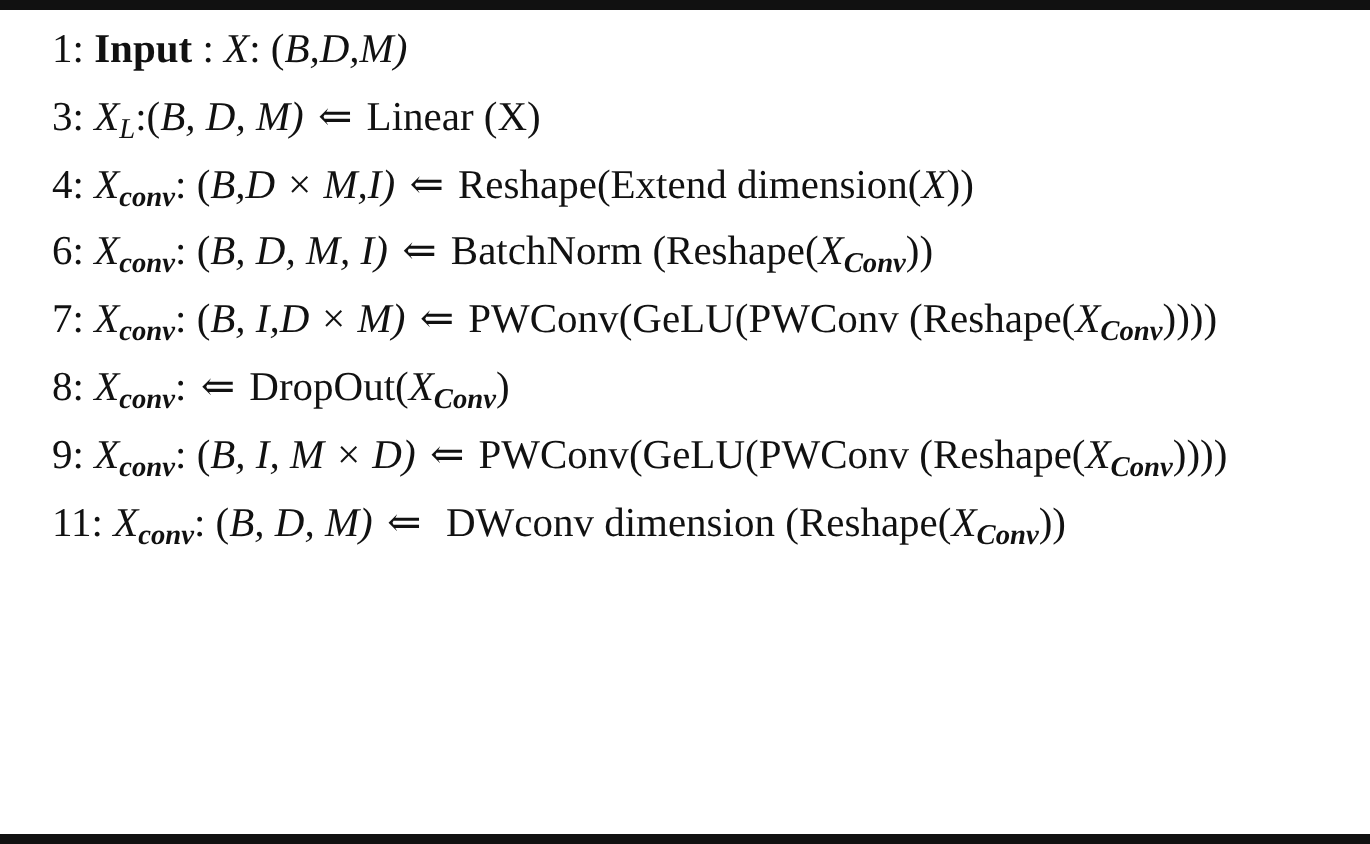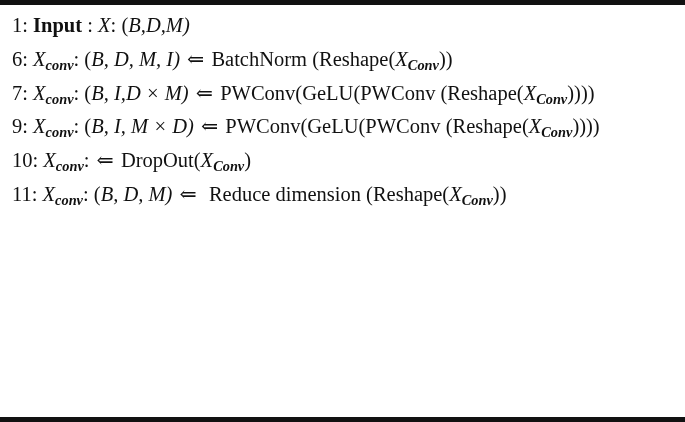--- a/index.html
+++ b/index.html
@@ -23,21 +23,21 @@
     border-top: 5px solid #111111;
     border-bottom: 5px solid #111111;
     padding: 4px 0 0 0;
     background: #ffffff;
   }
 
   .algo-line {
     display: block;
     height: 33.8px;
     line-height: 33.8px;
-    padding-left: 12px;
+    padding-left: 26px;
     white-space: nowrap;
     font-size: 20.5px;
     letter-spacing: 0px;
   }
 
   
   .num   { font-style: normal; }
   .kw    { font-weight: bold; font-style: normal; }
   .it    { font-style: italic; }
   .rm    { font-style: normal; }
@@ -56,53 +56,65 @@
 <body>
 
 <div id="algorithm-block">
 
   <div class="algo-line">
     <span class="num">1:</span>
     <span class="kw">Input</span><span class="rm"> : </span><span class="it">X</span><span class="rm">: (</span><span class="it">B,D,M</span><span class="it">)</span>
   </div>
 
 
+  <div class="algo-line">
+    <span class="num">3:</span>
+    <span class="it">X</span><sub class="l-sub">L</sub><span class="rm">:(</span><span class="it">B, D, M</span><span class="it">)</span>
+    <span class="arrow">⇐</span>
+    <span class="rm">Linear (X)</span>
+  </div>
 
+  <div class="algo-line">
+    <span class="num">4:</span>
+    <span class="it">X</span><sub class="it-sub">conv</sub><span class="rm">: (</span><span class="it">B,D × M,I</span><span class="it">)</span>
+    <span class="arrow">⇐</span>
+    <span class="rm"><span>Reshape</span><span>(</span><span>Extend dimension</span><span>(</span><span class="it">X</span><span>)</span><span>)</span></span>
+  </div>
 
 
   <div class="algo-line">
     <span class="num">6:</span>
     <span class="it">X</span><sub class="it-sub">conv</sub><span class="rm">: (</span><span class="it">B, D, M, I</span><span class="it">)</span>
     <span class="arrow">⇐</span>
     <span class="rm"><span>BatchNorm</span>&nbsp;<span>(</span><span>Reshape</span><span>(</span><span class="it">X</span><sub class="it-sub">Conv</sub><span>)</span><span>)</span></span>
   </div>
 
   <div class="algo-line">
     <span class="num">7:</span>
     <span class="it">X</span><sub class="it-sub">conv</sub><span class="rm">: (</span><span class="it">B, I,D  × M</span><span class="it">)</span>
     <span class="arrow">⇐</span>
     <span class="rm"><span>PWConv</span><span>(</span><span>GeLU</span><span>(</span><span>PWConv</span>&nbsp;<span>(</span><span>Reshape</span><span>(</span><span class="it">X</span><sub class="it-sub">Conv</sub><span>)</span><span>)</span><span>)</span><span>)</span></span>
   </div>
 
+  <div class="algo-line">
+    <span class="num">8:</span>
+    <span class="it">X</span><sub class="it-sub">conv</sub><span class="rm">: </span>
+    <span class="arrow">⇐</span>
+    <span class="rm"><span>DropOut</span><span>(</span><span class="it">X</span><sub class="it-sub">Conv</sub><span>)</span></span>
+  </div>
 
   <div class="algo-line">
     <span class="num">9:</span>
     <span class="it">X</span><sub class="it-sub">conv</sub><span class="rm">: (</span><span class="it">B, I, M × D</span><span class="it">)</span>
     <span class="arrow">⇐</span>
     <span class="rm"><span>PWConv</span><span>(</span><span>GeLU</span><span>(</span><span>PWConv</span>&nbsp;<span>(</span><span>Reshape</span><span>(</span><span class="it">X</span><sub class="it-sub">Conv</sub><span>)</span><span>)</span><span>)</span><span>)</span></span>
   </div>
 
-  <div class="algo-line">
-    <span class="num">10:</span>
-    <span class="it">X</span><sub class="it-sub">conv</sub><span class="rm">: </span>
-    <span class="arrow">⇐</span>
-    <span class="rm"><span>DropOut</span><span>(</span><span class="it">X</span><sub class="it-sub">Conv</sub><span>)</span></span>
-  </div>
 
   <div class="algo-line">
     <span class="num">11:</span>
     <span class="it">X</span><sub class="it-sub">conv</sub><span class="rm">: (</span><span class="it">B, D, M</span><span class="it">)</span>
     <span class="arrow">⇐</span>
-    <span class="rm">&nbsp;<span>Reduce dimension</span>&nbsp;<span>(</span><span>Reshape</span><span>(</span><span class="it">X</span><sub class="it-sub">Conv</sub><span>)</span><span>)</span></span>
+    <span class="rm">&nbsp;<span>DWconv dimension</span>&nbsp;<span>(</span><span>Reshape</span><span>(</span><span class="it">X</span><sub class="it-sub">Conv</sub><span>)</span><span>)</span></span>
   </div>
 
 
 </div>
 
 </body></html>

